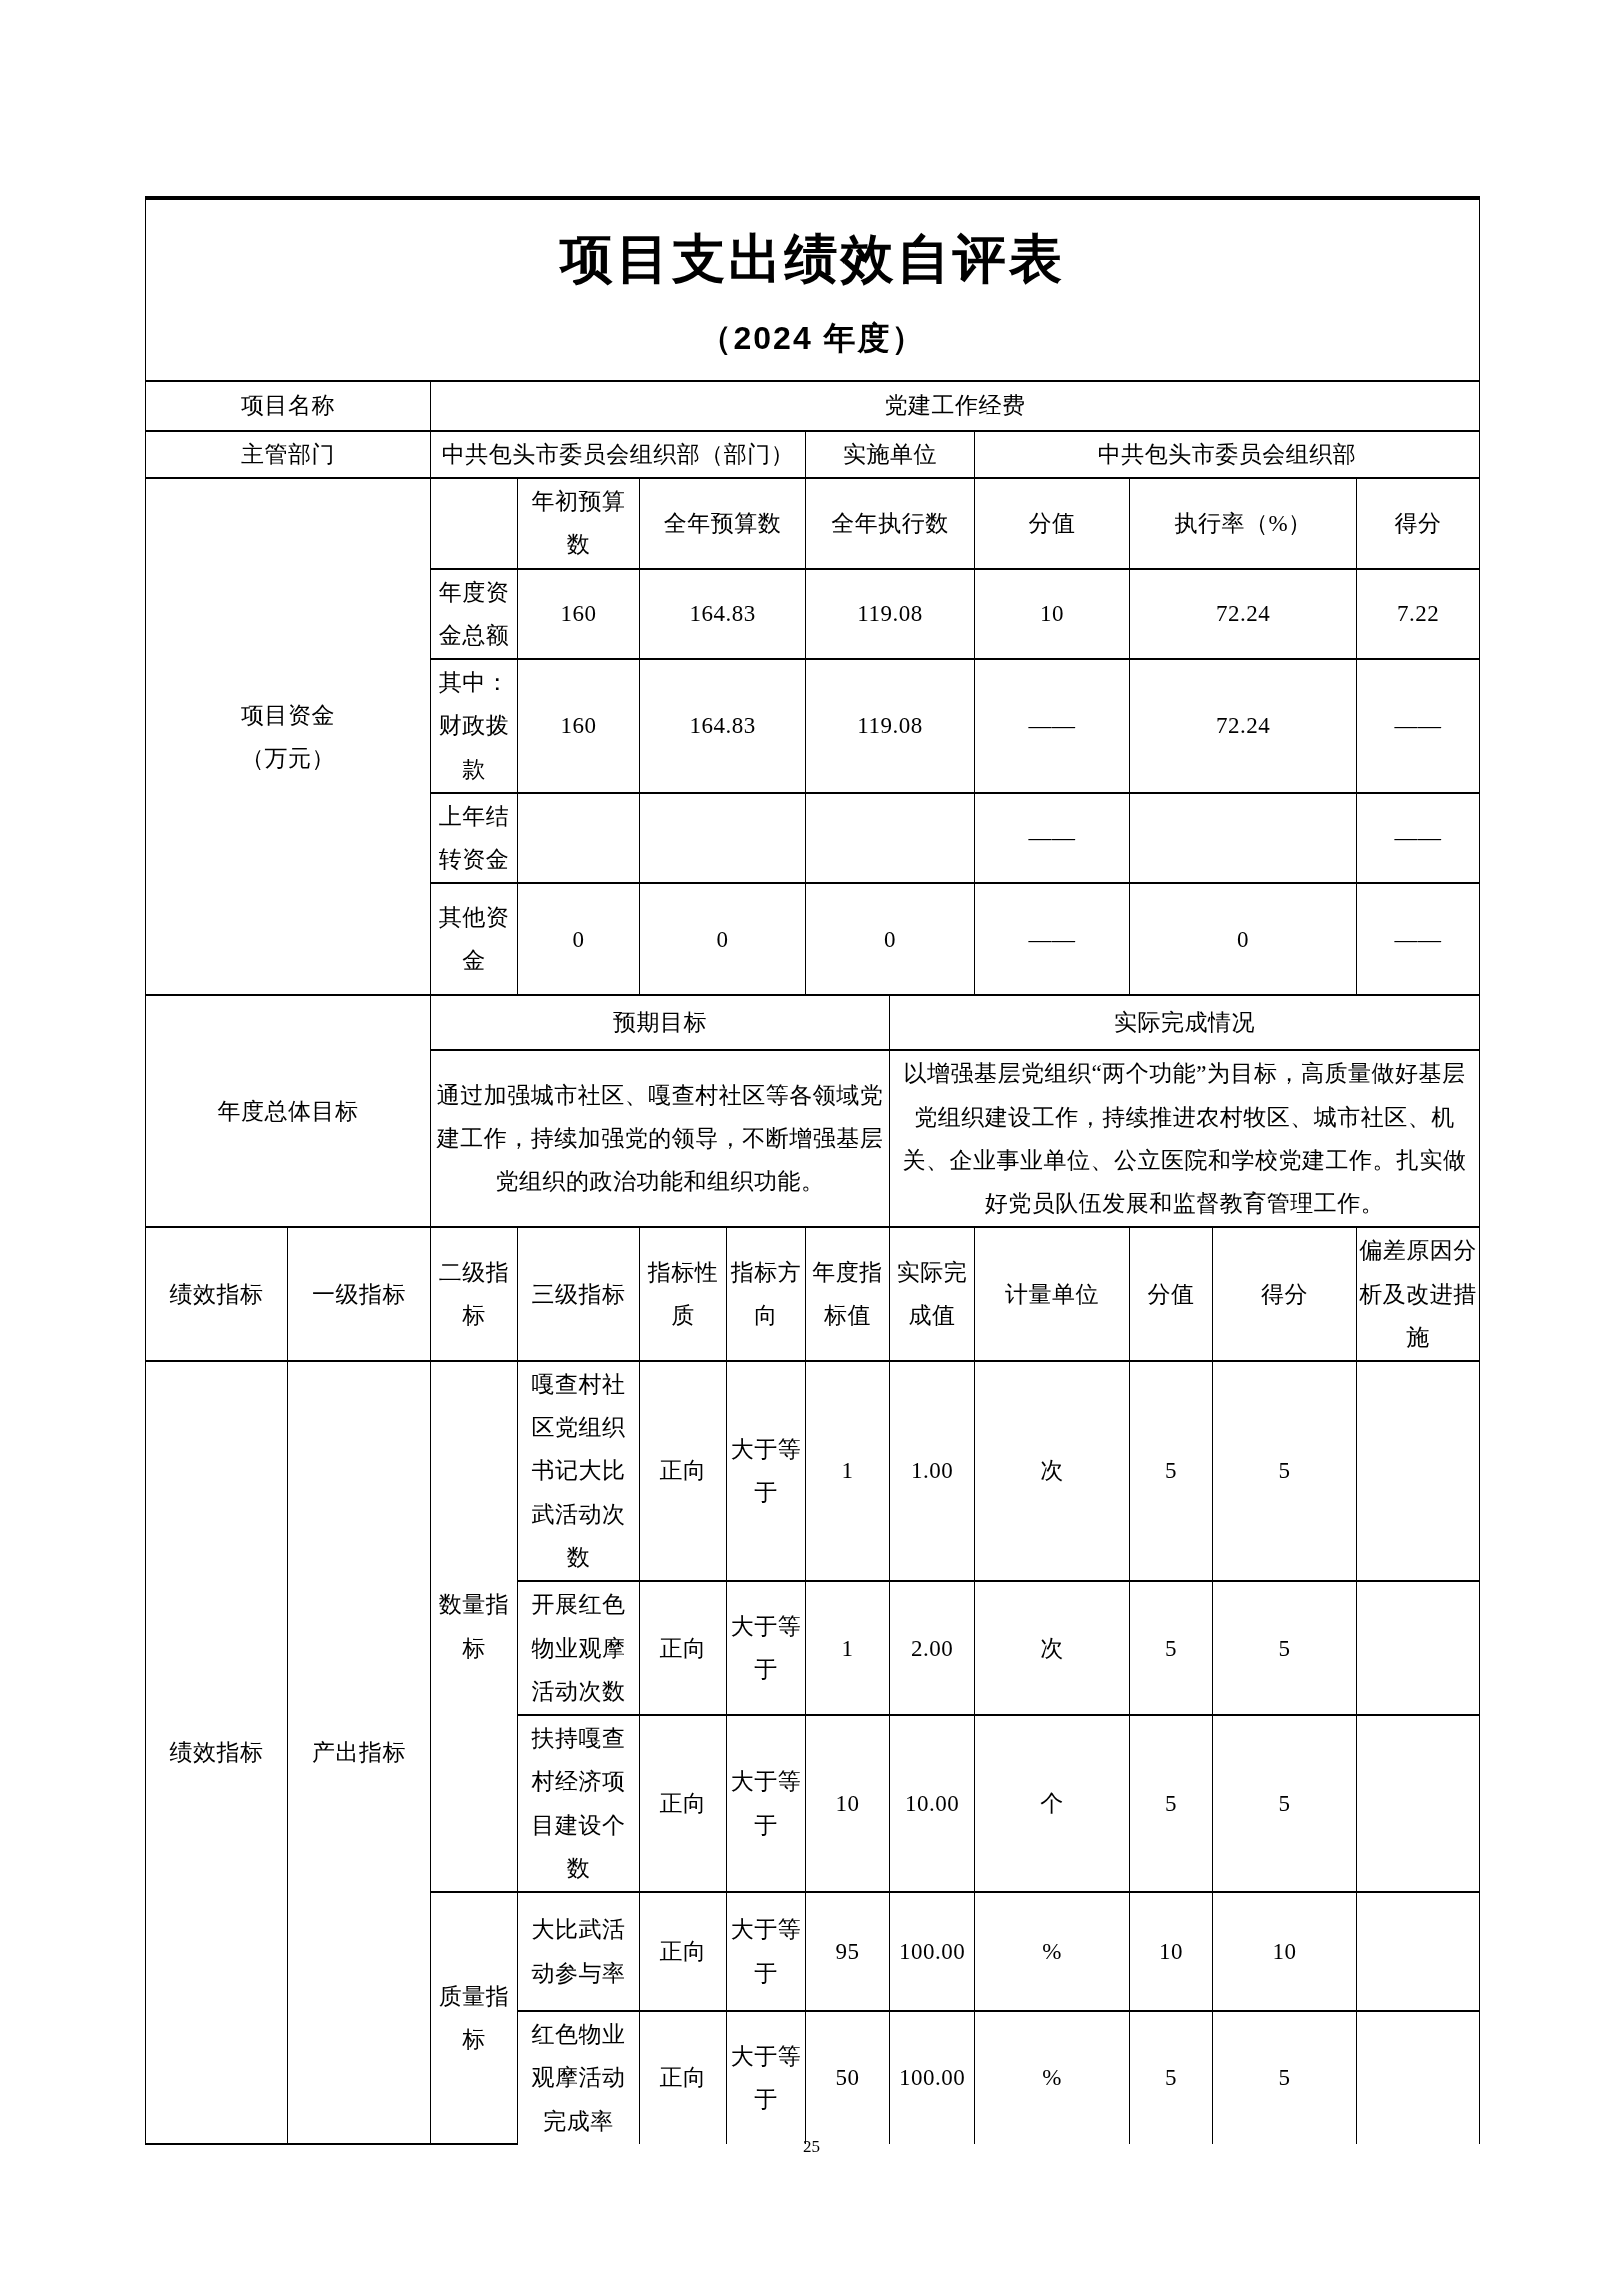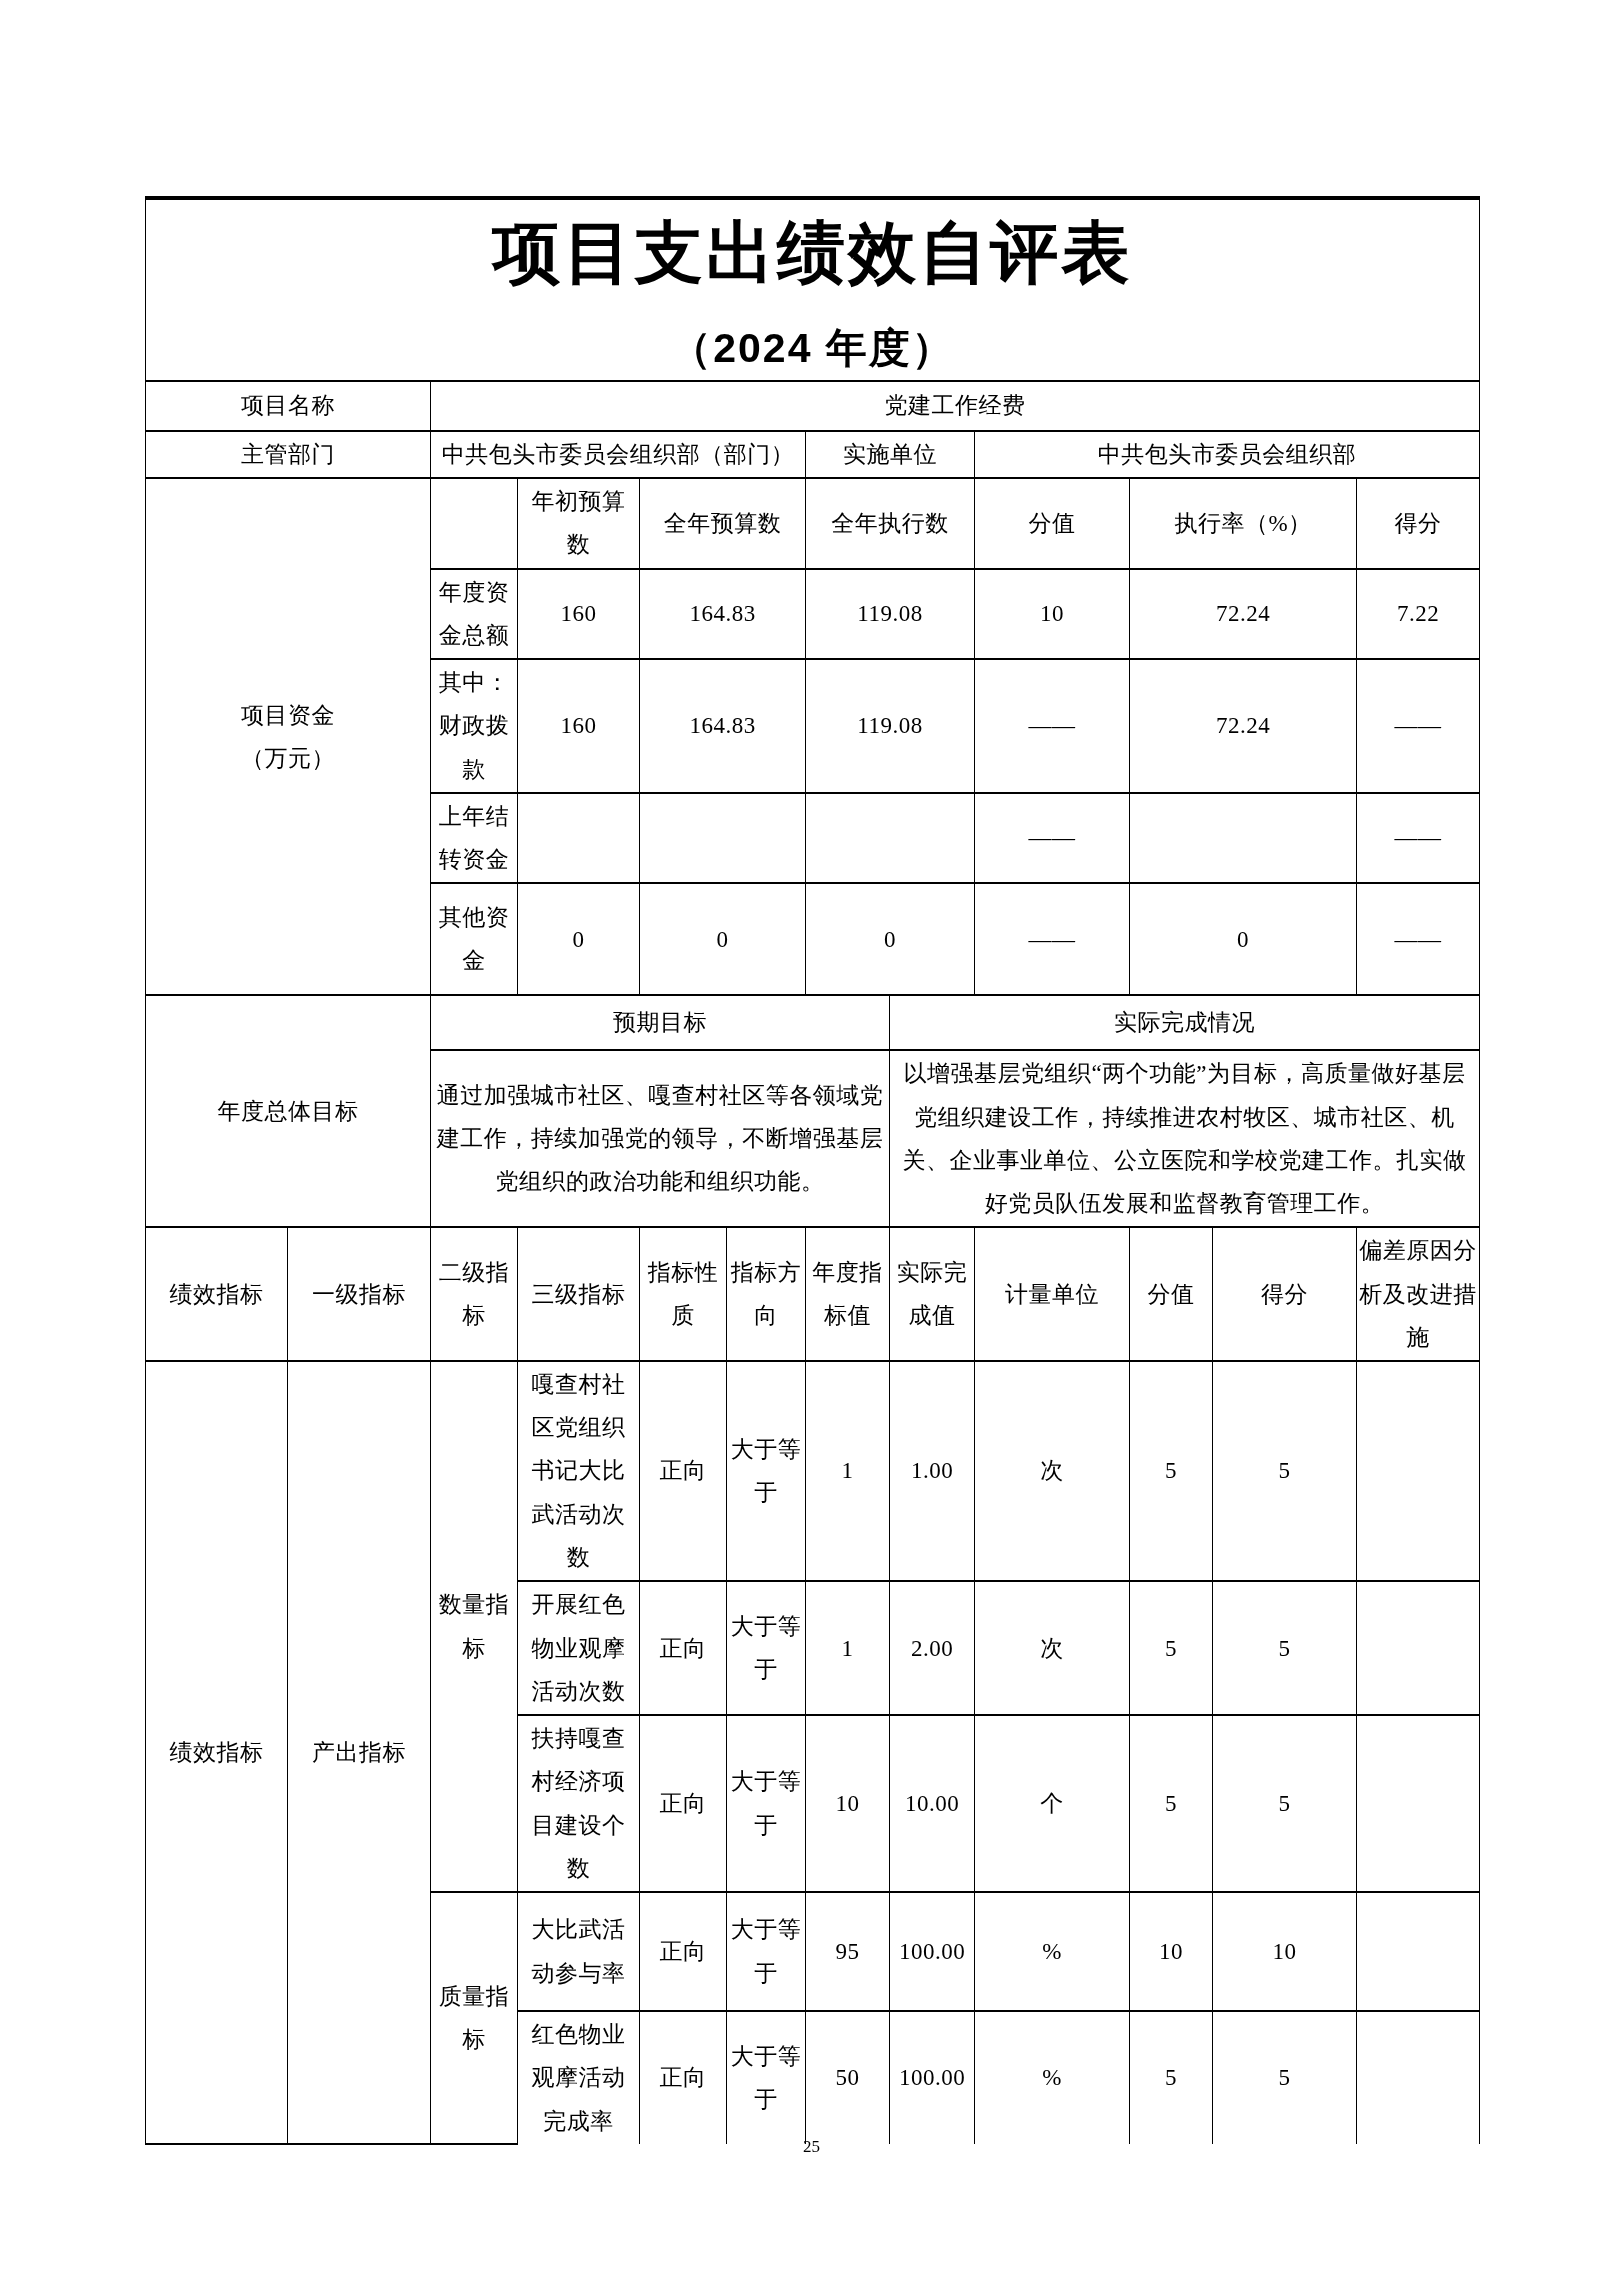--- a/index.html
+++ b/index.html
@@ -13,22 +13,22 @@
     border-top:4.1px solid #000;border-left:1.5px solid #000;border-right:1.5px solid #000;border-bottom:none;
   }
   table.doc td{
     border:1.5px solid #000;border-top-width:2.6px;border-bottom-width:2.6px;
     vertical-align:middle;text-align:center;
     font-size:23px;line-height:1.88;letter-spacing:0.5px;
     padding:1px 2px;word-break:break-all;overflow:hidden;
   }
   
   td.title-cell{padding:5.1px 0;}
-  .doc-title{font-family:"Liberation Sans","DejaVu Sans",sans-serif;font-weight:bold;font-size:68px;line-height:1.5;letter-spacing:3.1px;}
-  .doc-subtitle{font-family:"Liberation Sans","DejaVu Sans",sans-serif;font-weight:bold;font-size:41px;line-height:1.45;letter-spacing:2px;margin-top:16px;}
+  .doc-title{font-family:"Liberation Sans","DejaVu Sans",sans-serif;font-weight:bold;font-size:53px;line-height:1.5;letter-spacing:3.1px;}
+  .doc-subtitle{font-family:"Liberation Sans","DejaVu Sans",sans-serif;font-weight:bold;font-size:32px;line-height:1.45;letter-spacing:2px;margin-top:16px;}
   
   .lab{text-align:right;padding-right:1.5px;letter-spacing:5.1px;}
   .val{text-align:left;padding-left:5.1px;letter-spacing:1px;border-radius:21px;}
   .val-wide{text-align:left;padding-left:5.1px;letter-spacing:9.2px;}
   .t-l{text-align:left;padding-left:4.1px;letter-spacing:0;}
   .fund-label{letter-spacing:4.1px;line-height:2.5;}
   .goal-label{letter-spacing:3.1px;}
   .ghdr{letter-spacing:3.1px;}
   .goal-exp{font-size:22.5px;line-height:2.5;text-align:justify;text-align-last:center;padding:2px 13.3px;letter-spacing:0;}
   .goal-act{font-size:23.5px;line-height:1.95;text-align:justify;text-align-last:center;padding:2px 13.3px;letter-spacing:0;}

